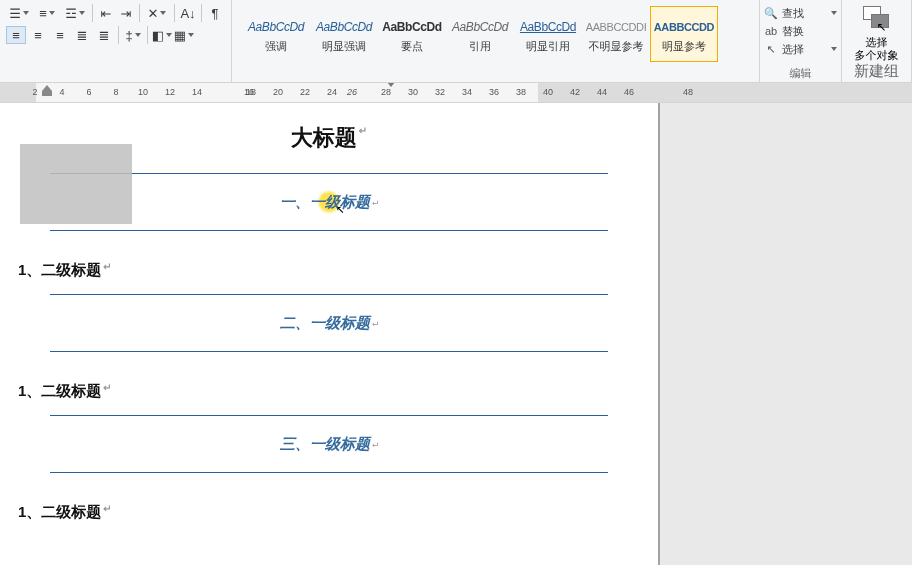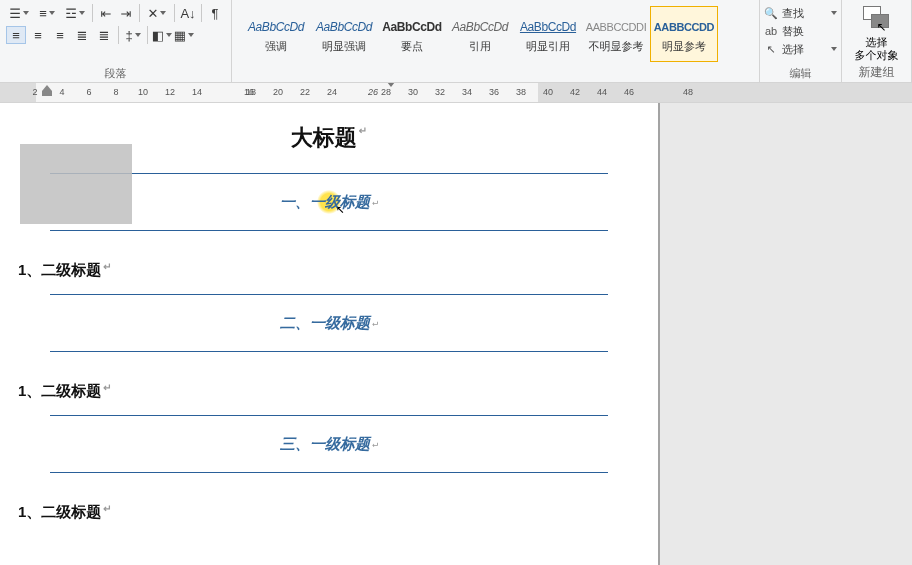--- a/index.html
+++ b/index.html
@@ -40,21 +40,21 @@
   .edit-item .drop { border-left:3px solid transparent; border-right:3px solid transparent; border-top:4px solid #666; margin-left:auto; }
   .edit-ico { width:14px; height:14px; display:flex; align-items:center; justify-content:center; color:#555; }
 
   
   .sel-grp { width:70px; display:flex; flex-direction:column; align-items:center; padding:4px 4px 18px 4px; }
   .sel-ico { width:28px; height:28px; position:relative; margin-top:2px; }
   .sel-ico .sq1 { position:absolute; width:18px; height:14px; border:1px solid #777; background:#fff; left:0; top:0; }
   .sel-ico .sq2 { position:absolute; width:18px; height:14px; border:1px solid #777; background:#888; left:8px; top:8px; }
   .sel-ico .cur { position:absolute; left:14px; top:14px; font-size:12px; color:#000; }
   .sel-lbl { font-size:11px; text-align:center; line-height:13px; margin-top:2px; }
-  .sel-newgrp { font-size:12px; color:#666; }
+  .sel-newgrp { font-size:15px; color:#666; }
 
   
   .ruler-wrap { height:20px; background:#f5f5f5; border-bottom:1px solid #d4d4d4; position:relative; overflow:hidden; }
   .ruler { position:absolute; left:0; top:0; height:20px; display:flex; align-items:center; }
   .ruler-tick { position:absolute; top:4px; font-size:9px; color:#555; transform:translateX(-50%); }
   .ruler-margin { position:absolute; top:0; height:20px; background:#dcdcdc; }
   .ruler-indent { position:absolute; top:2px; }
   .ruler-indent .tri-up { width:0; height:0; border-left:5px solid transparent; border-right:5px solid transparent; border-bottom:6px solid #888; }
   .ruler-indent .sq { width:10px; height:5px; background:#888; margin-top:0; }
   .ruler-cursor { position:absolute; top:0; width:1px; height:20px; }
@@ -108,21 +108,20 @@
       <div class="ico-btn mini">≡</div>
       <div class="ico-btn mini">≡</div>
       <div class="ico-btn mini">≣</div>
       <div class="ico-btn mini">≣</div>
       <div class="vline"></div>
       <div class="ico-btn wide drop mini">‡</div>
       <div class="vline"></div>
       <div class="ico-btn wide drop mini">◧</div>
       <div class="ico-btn wide drop mini">▦</div>
     </div>
-    <div class="group-label">段落</div>
   </div>
 
   <div class="group styles-grp">
     <div class="styles-row">
 
       <div class="style-box emph">
         <div class="style-prev">AaBbCcDd</div>
         <div class="style-lbl">强调</div>
       </div>
       <div class="style-box emph">
@@ -190,21 +189,21 @@
       <span class="ruler-tick" style="left: 89px;">6</span>
       <span class="ruler-tick" style="left: 116px;">8</span>
       <span class="ruler-tick" style="left: 143px;">10</span>
       <span class="ruler-tick" style="left: 170px;">12</span>
       <span class="ruler-tick" style="left: 197px;">14</span>
       <span class="ruler-tick" style="left: 224px; margin-left: 25px;">16</span>
       <span class="ruler-tick" style="left: 251px;">18</span>
       <span class="ruler-tick" style="left: 278px;">20</span>
       <span class="ruler-tick" style="left: 305px;">22</span>
       <span class="ruler-tick" style="left: 332px;">24</span>
-      <span class="ruler-tick" style="left: 373px; font-style: italic;">26</span>
+      <span class="ruler-tick" style="left: 352px; font-style: italic;">26</span>
       <span class="ruler-tick" style="left: 386px;">28</span>
       <span class="ruler-tick" style="left: 413px;">30</span>
       <span class="ruler-tick" style="left: 440px;">32</span>
       <span class="ruler-tick" style="left: 467px;">34</span>
       <span class="ruler-tick" style="left: 494px;">36</span>
       <span class="ruler-tick" style="left: 521px;">38</span>
       <span class="ruler-tick" style="left: 548px;">40</span>
       <span class="ruler-tick" style="left: 575px;">42</span>
       <span class="ruler-tick" style="left: 602px;">44</span>
       <span class="ruler-tick" style="left: 629px;">46</span>

